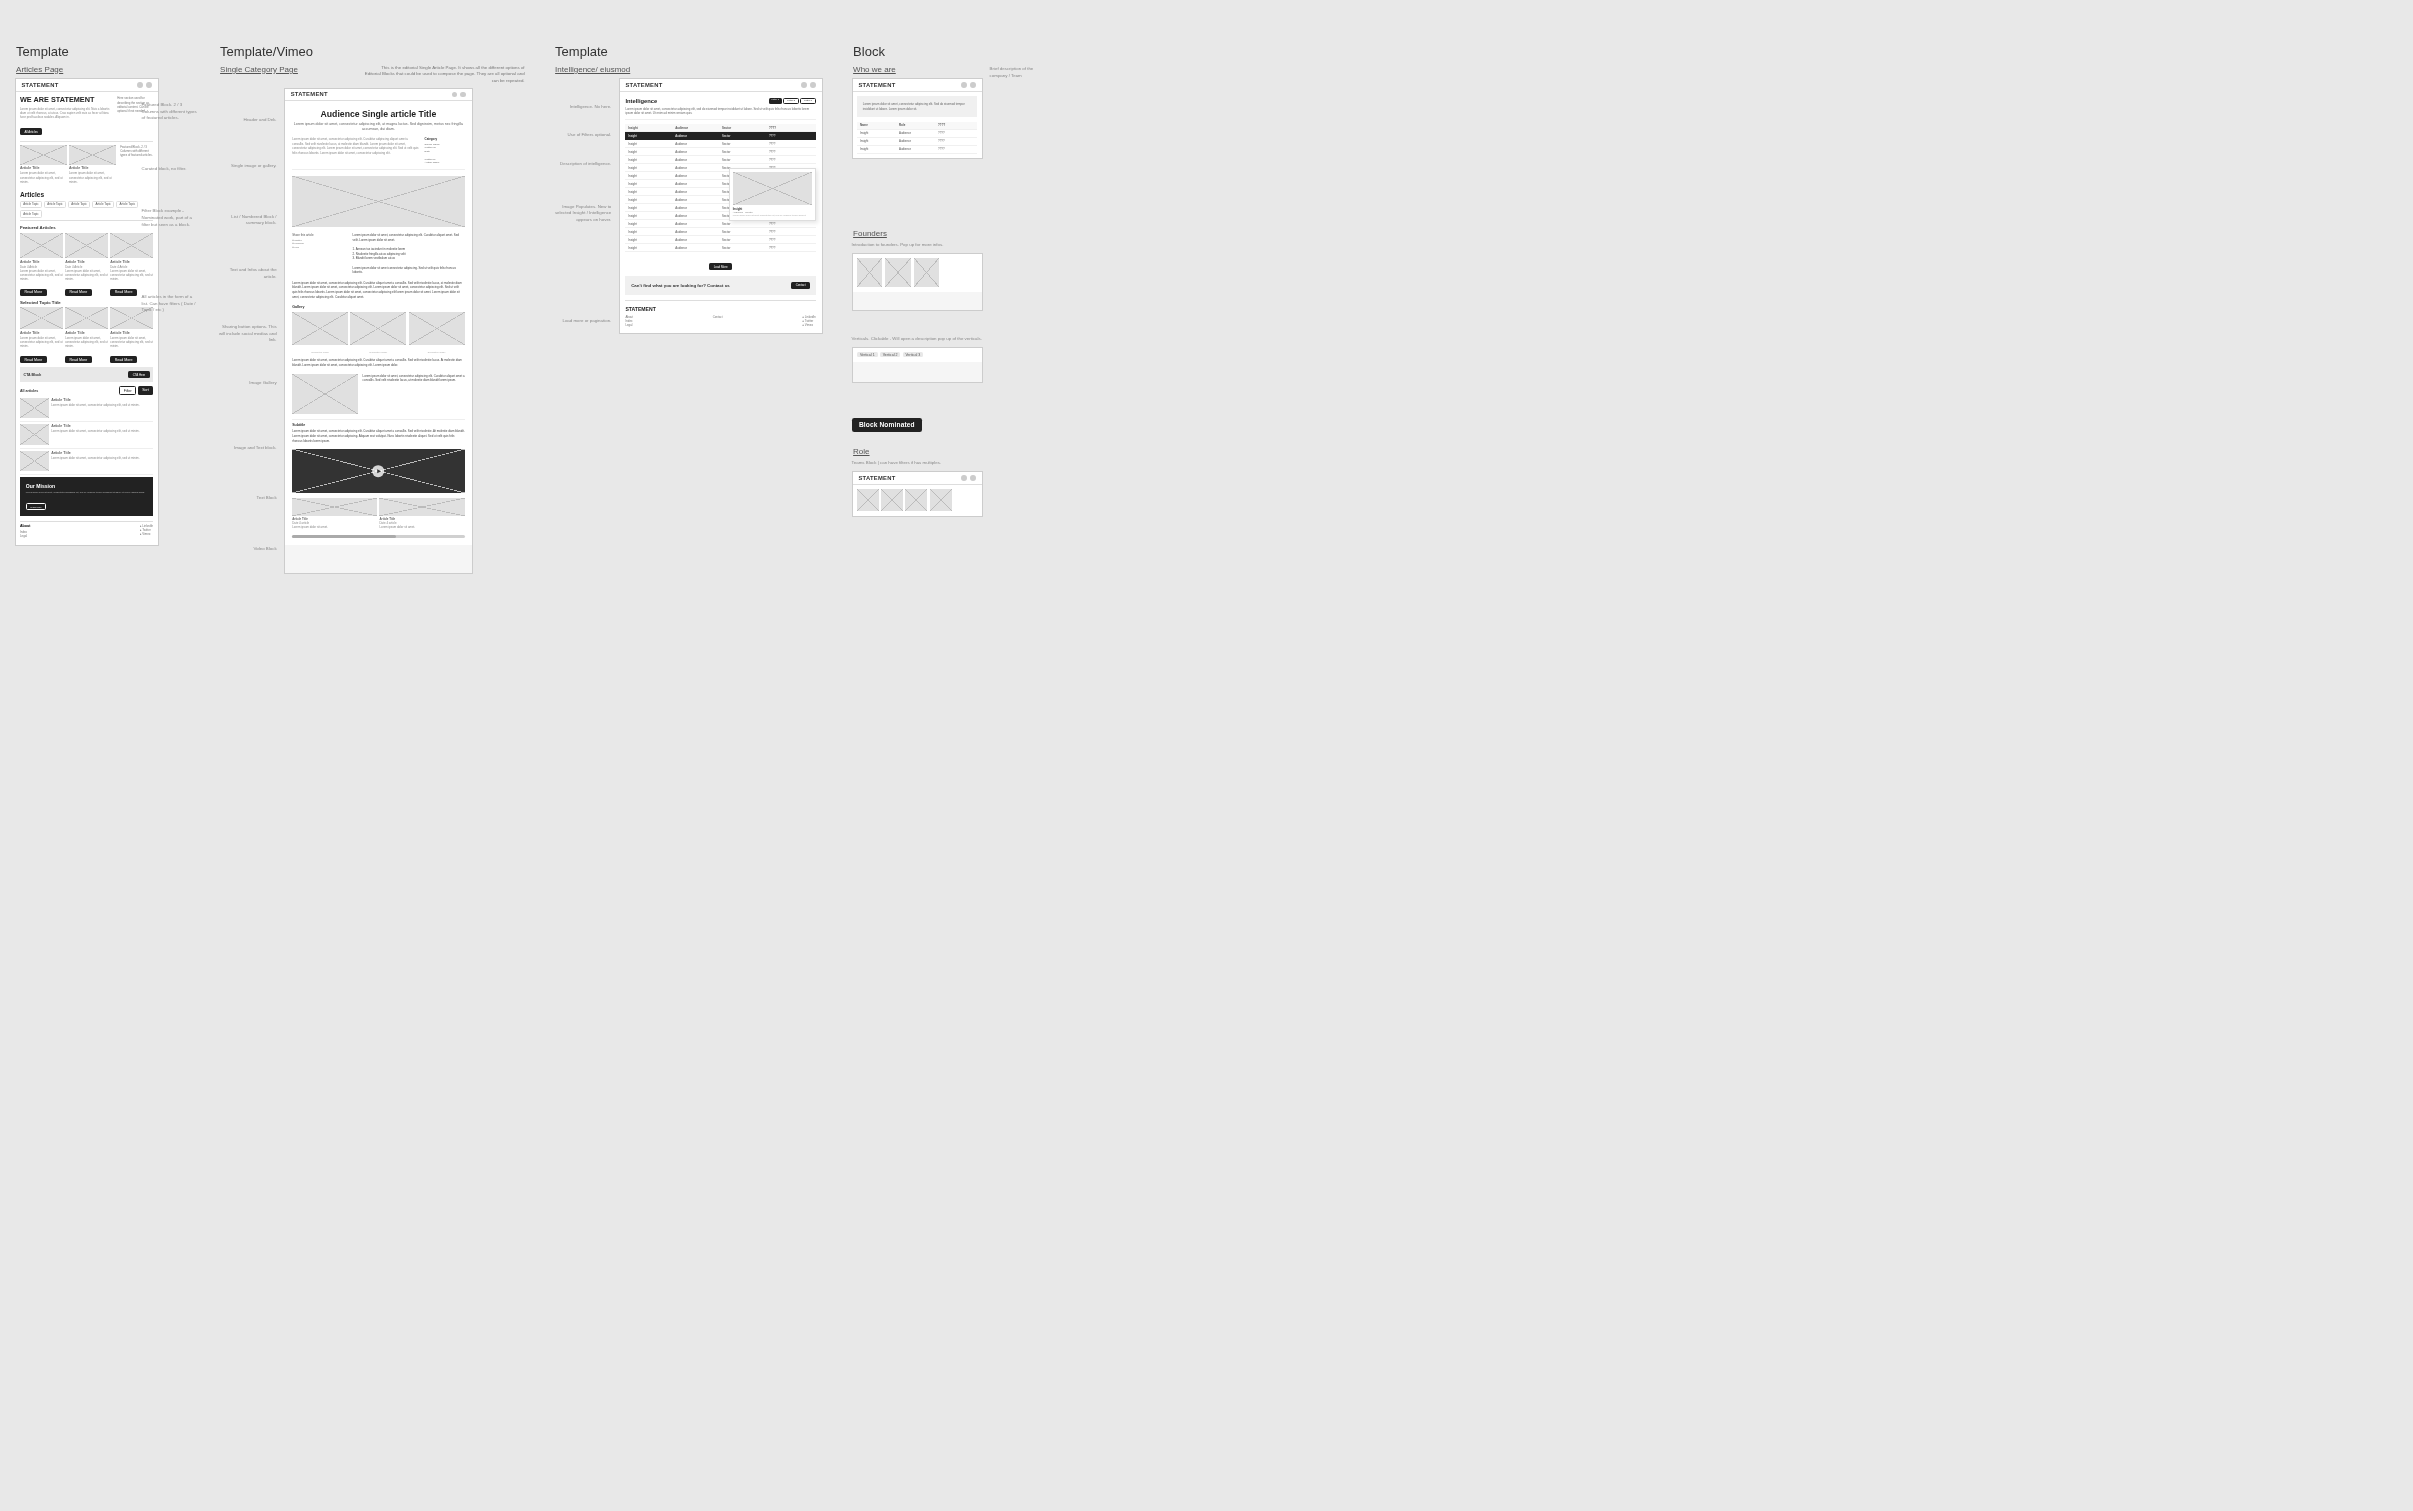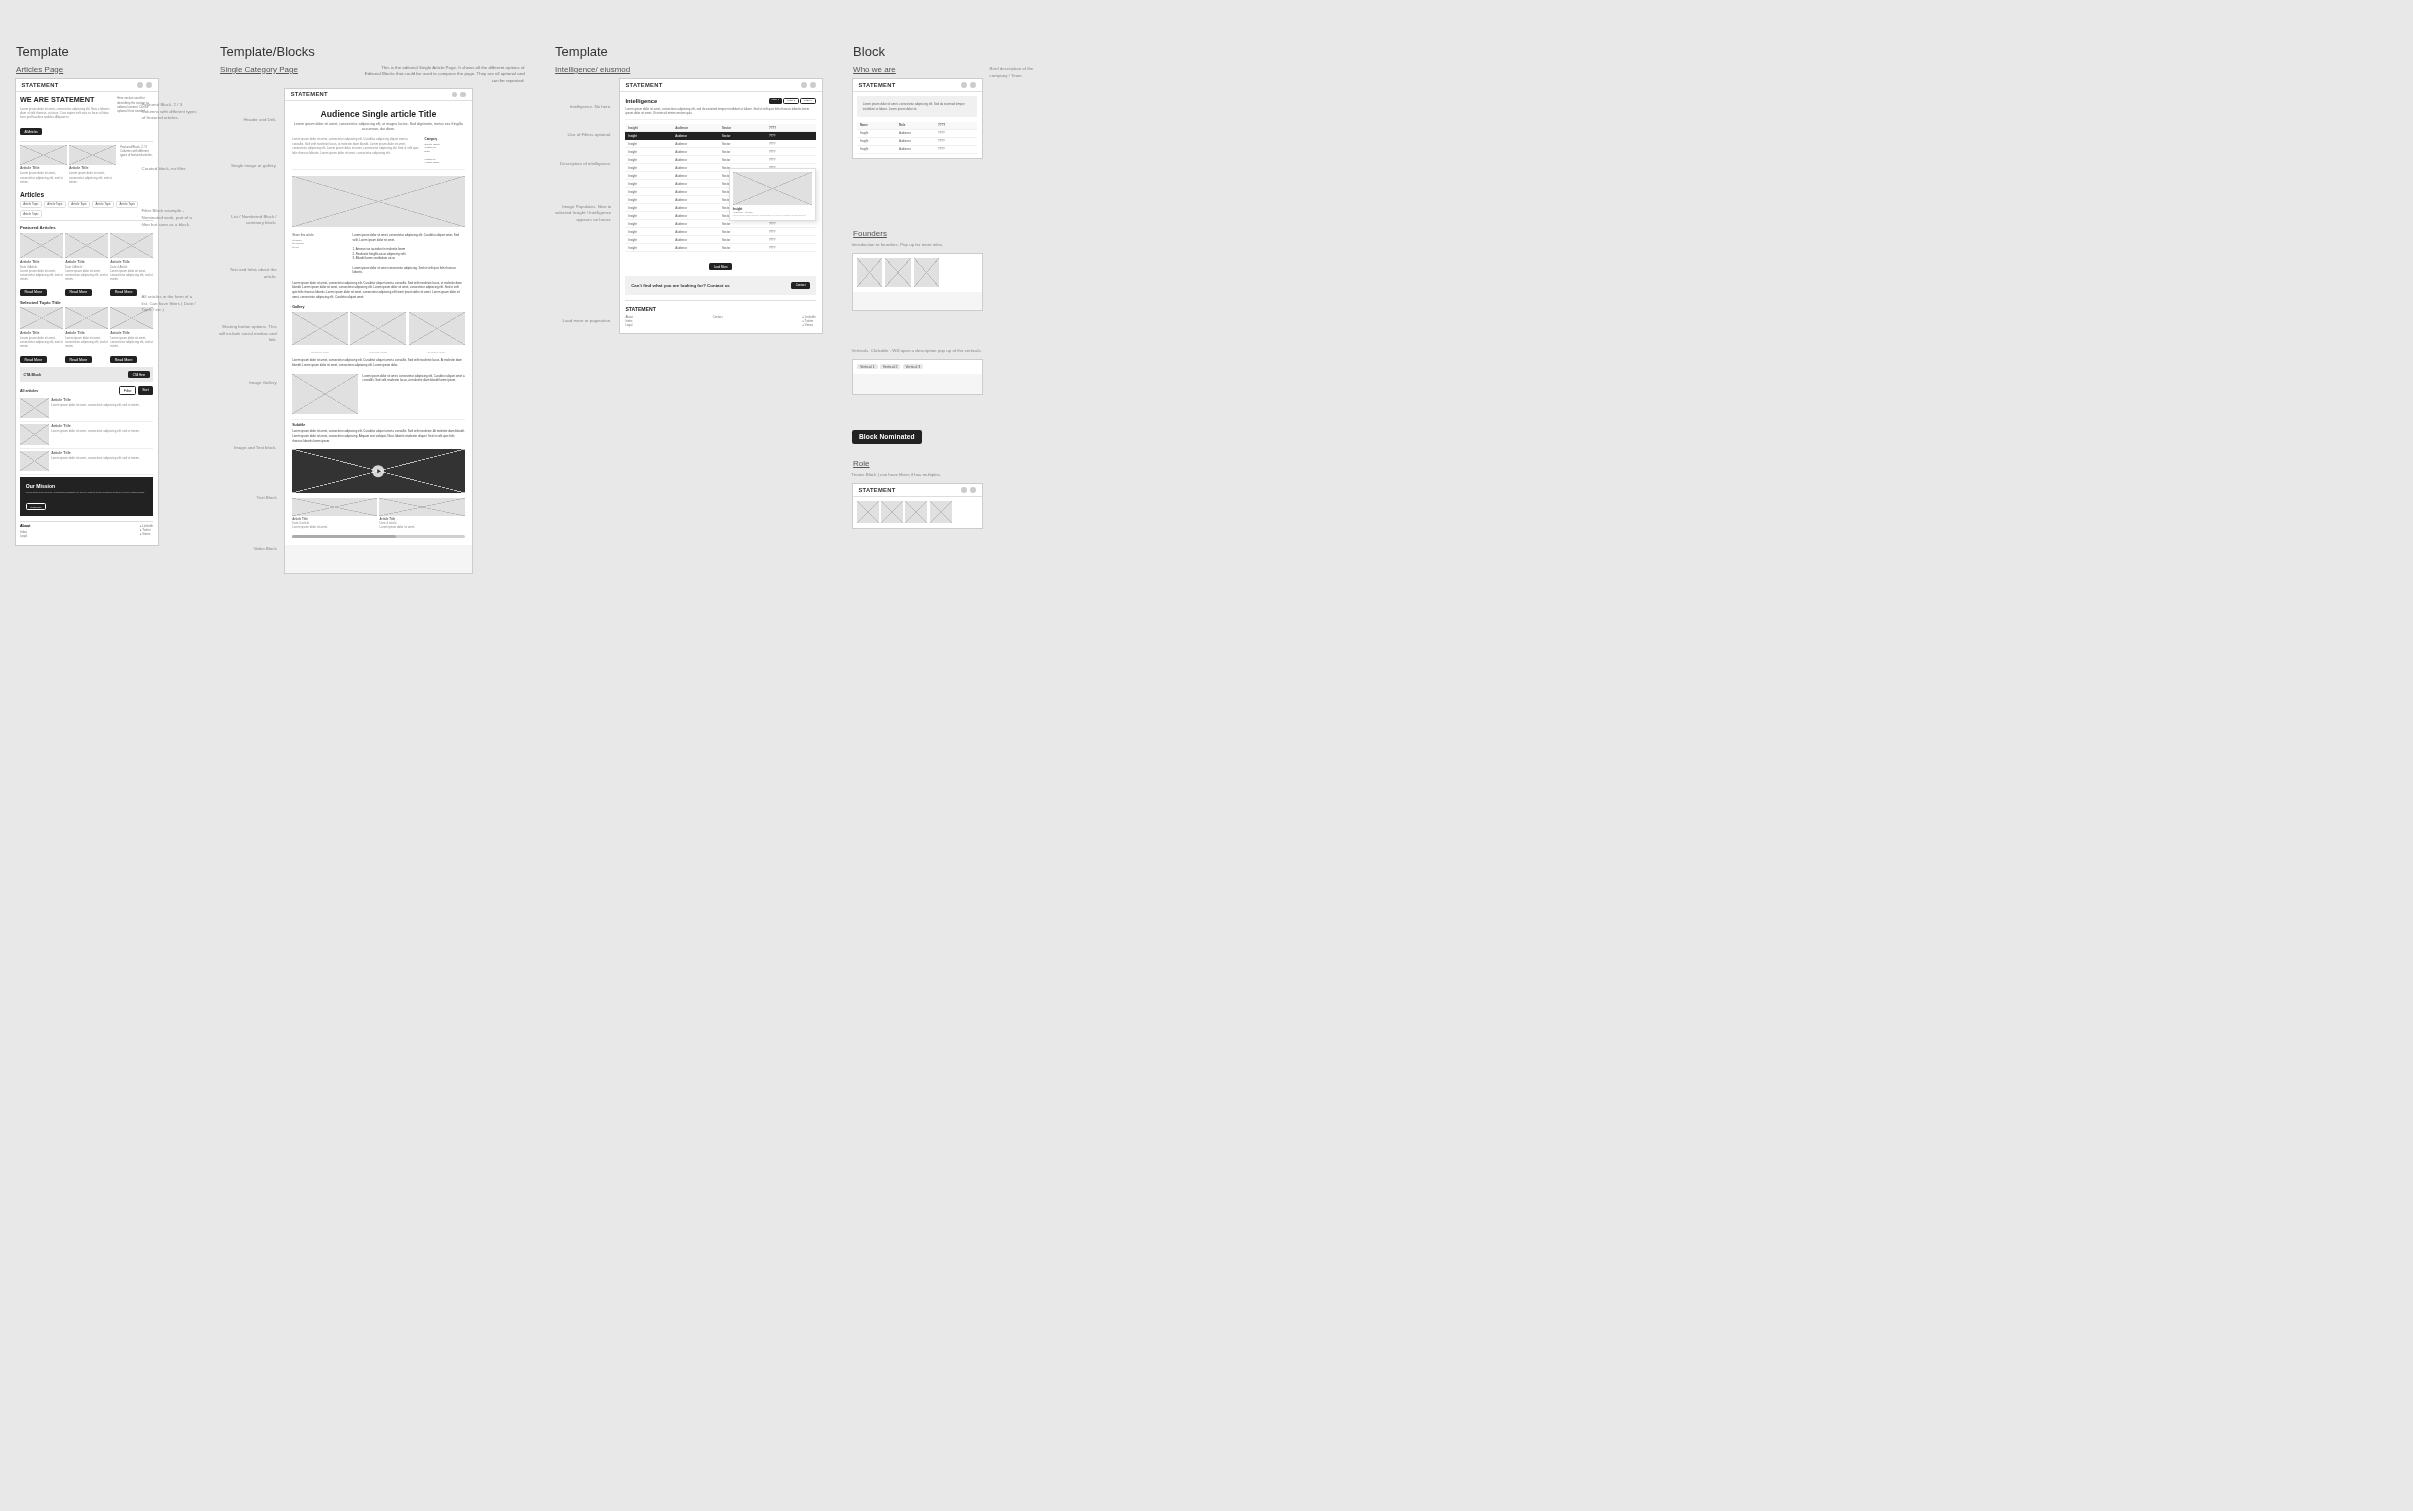--- a/index.html
+++ b/index.html
@@ -385,21 +385,21 @@
 
     <div style="position:absolute; left:127px; top:58px; width:58px;">
       <div style="font-size:4.4px; color:#888; line-height:1.5; margin-bottom:44px;">Featured Block. 2 / 3 Columns with different types of featured articles.</div>
       <div style="font-size:4.4px; color:#888; line-height:1.5; margin-bottom:36px;">Curated block, no filter.</div>
       <div style="font-size:4.4px; color:#888; line-height:1.5; margin-bottom:66px;">Filter Block example - Nominated work, part of a filter but seen as a block.</div>
       <div style="font-size:4.4px; color:#888; line-height:1.5;">All articles in the form of a list. Can have filters ( Date / Topic / etc )</div>
     </div>
   </div>
 
   <div class="column col-outer" style="width:306px; margin-right:29px;">
-    <div class="section-label">Template/Blocks</div>
+    <div class="section-label">Template/Vimeo</div>
     <div style="display:flex; justify-content:space-between; align-items:flex-start; margin-bottom:2.9px;">
       <div class="sub-label">Single Category Page</div>
       <div style="font-size:4.4px; color:#777; max-width:160px; line-height:1.5; text-align:right;">This is the editorial Single Article Page. It shows all the different options of Editorial Blocks that could be used to compose the page. They are all optional and can be repeated.</div>
     </div>
 
     <div style="display:flex; gap:7.3px;">
 
       <div style="width:58px; padding-top:29px;">
         <div style="font-size:4.4px; color:#888; line-height:1.5; margin-bottom:40px; text-align:right;">Header and Dek.</div>
         <div style="font-size:4.4px; color:#888; line-height:1.5; margin-bottom:44px; text-align:right;">Single image or gallery.</div>
@@ -738,21 +738,21 @@
                 <div class="tbl-cell">Audience</div>
                 <div class="tbl-cell">????</div>
               </div>
           </div>
         </div>
       </div>
 
       <div style="position:absolute; left:138px; top:22px; width:58px; font-size:4.4px; color:#888; line-height:1.5;">Brief description of the company / Team</div>
     </div>
 
-    <div style="margin-bottom:22px; margin-top:58px;">
+    <div style="margin-bottom:10px; margin-top:58px;">
       <div class="sub-label">Founders</div>
       <div style="font-size:4.4px; color:#888; line-height:1.5; margin-bottom:4.4px;">Introduction to founders. Pop up for more infos.</div>
 
       <div class="frame" style="width:131px; height:58px;">
         <div class="frame-content" style="padding:4.4px;">
           <div style="display:flex; gap:2.9px;">
             <div class="img-placeholder" style="width:25.5px; height:29px;"></div>
             <div class="img-placeholder" style="width:25.5px; height:29px;"></div>
             <div class="img-placeholder" style="width:25.5px; height:29px;"></div>
           </div>

